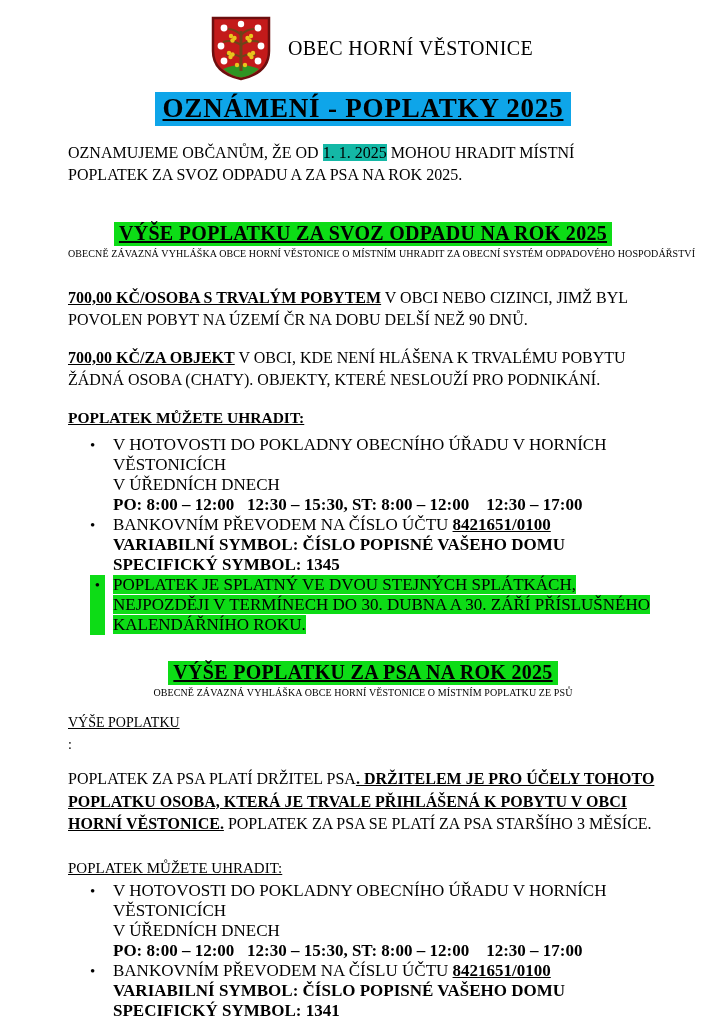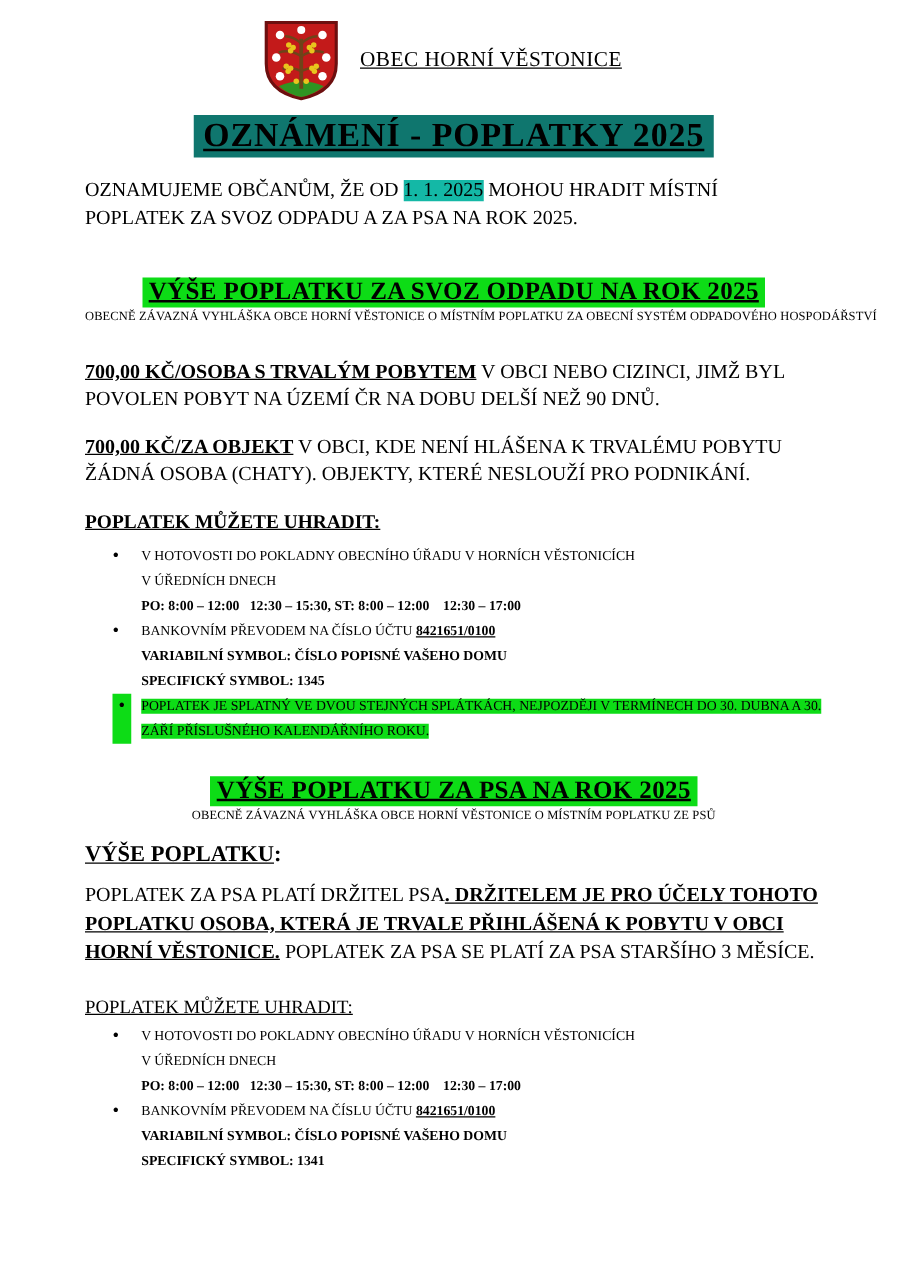--- a/index.html
+++ b/index.html
@@ -7,28 +7,27 @@
     width: 724px; height: 1024px;
     font-family: "Liberation Serif", serif;
     color: #000; overflow: hidden;
   }
   .page { box-sizing: border-box; width: 724px; height: 1024px; padding: 14px 66px 0 68px; }
 
   
   .header { display: flex; align-items: center; margin-left: 142px; height: 68px; }
   .crest { width: 62px; height: 66px; flex: 0 0 auto; }
   .org-name {
-    margin-left: 16px; font-size: 17px; letter-spacing: 0.4px;
-    text-decoration: underline;
+    margin-left: 16px; font-size: 20px; letter-spacing: 0.4px;
   }
 
   
   .title-wrap { text-align: center; margin-top: 10px; }
   .title-text {
-    display: inline-block; background: #0f766e;
+    display: inline-block; background: #0ea5e9;
     font-size: 27px; font-weight: bold; letter-spacing: 0.8px;
     text-decoration: underline; padding: 1px 8px 2px 8px;
   }
 
   
   .intro { margin-top: 16px; font-size: 16px; line-height: 22px; }
   .hl-yellow { background: #14b8a6; }
 
   
   .sec-head { text-align: center; margin-top: 36px; }
@@ -44,33 +43,33 @@
   .para.tight { margin-top: 10px; }
   .lead { font-weight: bold; text-decoration: underline; }
 
   .pay-heading {
     margin-top: 18px; font-size: 15.5px; font-weight: bold;
   }
   .pay-heading .u { text-decoration: underline; }
   .pay-heading.regular { font-weight: normal; font-size: 15px; }
 
   
-  .blist { margin-top: 8px; font-size: 11px; line-height: 20px; }
+  .blist { margin-top: 8px; font-size: 17px; line-height: 20px; }
   .bitem { display: flex; padding-left: 22px; }
   .bullet { width: 23px; flex: 0 0 auto; }
   .bullet::before { content: "\2022"; font-size: 15px; }
   .bullet.green-bg { background: #0ddc16; width: 15px; margin-right: 8px; text-align: center; }
   .bcontent { flex: 1 1 auto; }
   .hours { font-weight: bold; white-space: pre-wrap; }
   .acct { font-weight: bold; text-decoration: underline; text-align: right; }
   .bold-line { font-weight: bold; }
   .hl-green { background: #0ddc16; }
 
   
-  .fees-row { display: flex; margin-top: 14px; font-size: 18px; font-weight: bold; line-height: 22px; }
+  .fees-row { display: flex; margin-top: 14px; font-size: 14px; font-weight: normal; line-height: 22px; flex-direction: column; }
   .fees-row .fee-label { text-decoration: underline; }
   .fees-row .fee-colon { margin-right: 6px; }
   .emph { font-weight: bold; text-decoration: underline; }
   .para4 { margin-top: 12px; font-size: 16px; line-height: 22.5px; }
 </style>
 </head>
 <body>
 
 <div class="page">
 
@@ -118,21 +117,21 @@
 
   <div class="title-wrap">
     <span class="title-text">OZNÁMENÍ - POPLATKY 2025</span>
   </div>
 
   <p class="intro"><span>OZNAMUJEME OBČANŮM, ŽE OD </span><span class="hl-yellow">1. 1. 2025</span><span> MOHOU HRADIT MÍSTNÍ POPLATEK ZA SVOZ ODPADU A ZA PSA NA ROK 2025.</span></p>
 
   <div class="sec-head">
     <span class="head-text">VÝŠE POPLATKU ZA SVOZ ODPADU NA ROK 2025</span>
   </div>
-  <div class="sec-sub">OBECNĚ ZÁVAZNÁ VYHLÁŠKA OBCE HORNÍ VĚSTONICE O MÍSTNÍM POPLATKU ZA OBECNÍ SYSTÉM ODPADOVÉHO HOSPODÁŘSTVÍ</div>
+  <div class="sec-sub">OBECNĚ ZÁVAZNÁ VYHLÁŠKA OBCE HORNÍ VĚSTONICE O MÍSTNÍM UHRADIT ZA OBECNÍ SYSTÉM ODPADOVÉHO HOSPODÁŘSTVÍ</div>
 
   <p class="para"><span class="lead">700,00 KČ/OSOBA S TRVALÝM POBYTEM</span><span> V OBCI NEBO CIZINCI, JIMŽ BYL POVOLEN POBYT NA ÚZEMÍ ČR NA DOBU DELŠÍ NEŽ 90 DNŮ.</span></p>
 
   <p class="para tight"><span class="lead">700,00 KČ/ZA OBJEKT</span><span> V OBCI, KDE NENÍ HLÁŠENA K TRVALÉMU POBYTU ŽÁDNÁ OSOBA (CHATY). OBJEKTY, KTERÉ NESLOUŽÍ PRO PODNIKÁNÍ.</span></p>
 
   <div class="pay-heading"><span class="u">POPLATEK MŮŽETE UHRADIT:</span></div>
 
   <div class="blist">
     <div class="bitem">
       <span class="bullet"></span>

